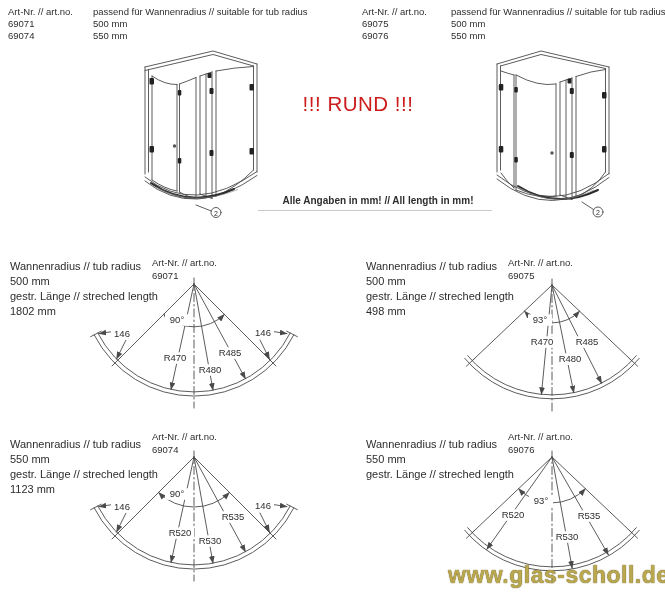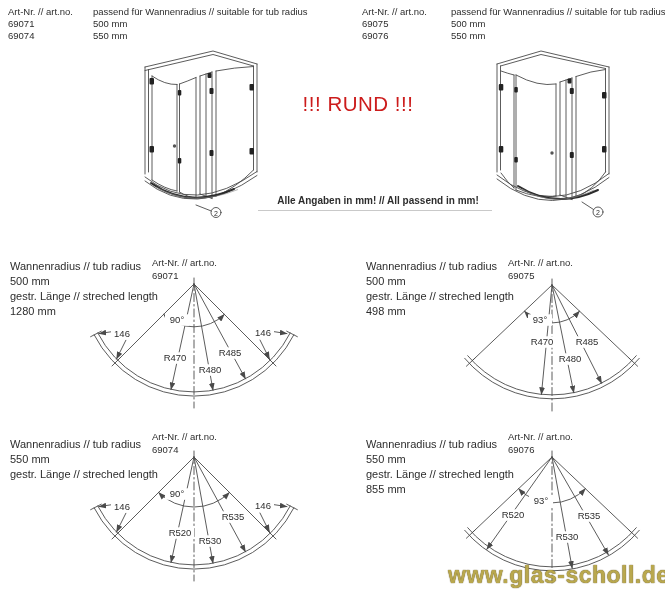--- a/index.html
+++ b/index.html
@@ -164,28 +164,28 @@
       <path class="thin" d="M28,149 Q62,169 100,150"></path>
     </g>
     <g>
       <path class="ln" d="M99.5,169.5 L88,162"></path>
       <circle class="ln" cx="104" cy="172" r="5" fill="#fff"></circle>
       <text x="104" y="175" text-anchor="middle" style="font-size:7px;">2</text>
     </g>
   </svg>
 
   <div class="rund">!!! RUND !!!</div>
-  <div class="units">Alle Angaben in mm! // All passend in mm!</div>
+  <div class="units">Alle Angaben in mm! // All length in mm!</div>
   <div class="units-rule"></div>
 
   <div class="abs dinfo" style="left:10px;top:259px;">
     <div>Wannenradius // tub radius</div>
     <div>500 mm</div>
     <div>gestr. Länge // streched length</div>
-    <div>1280 mm</div>
+    <div>1802 mm</div>
   </div>
   <div class="abs dtitle" style="left:152px;top:257px;">
     <div>Art-Nr. // art.no.</div>
     <div>69071</div>
   </div>
   <svg style="left:69px;top:272px;" width="250" height="162" viewBox="0 0 250 162">
     <defs>
       <marker id="ah1" viewBox="0 0 8 6" refX="7.5" refY="3" markerWidth="8.5" markerHeight="6.5" orient="auto-start-reverse">
         <path d="M0,0 L8,3 L0,6 Z" fill="#4a4a4a"></path>
       </marker>
@@ -273,20 +273,21 @@
       <text x="143" y="89.3" text-anchor="middle">R480</text>
       <rect class="bg" x="146" y="63.3" width="28" height="11.5"></rect>
       <text x="160" y="72.3" text-anchor="middle">R485</text>
     </g>
   </svg>
 
   <div class="abs dinfo" style="left:10px;top:437px;">
     <div>Wannenradius // tub radius</div>
     <div>550 mm</div>
     <div>gestr. Länge // streched length</div>
+    <div>1123 mm</div>
   </div>
   <div class="abs dtitle" style="left:152px;top:431px;">
     <div>Art-Nr. // art.no.</div>
     <div>69074</div>
   </div>
   <svg style="left:69px;top:445px;" width="250" height="162" viewBox="0 0 250 162">
     <defs>
       <marker id="ah3" viewBox="0 0 8 6" refX="7.5" refY="3" markerWidth="8.5" markerHeight="6.5" orient="auto-start-reverse">
         <path d="M0,0 L8,3 L0,6 Z" fill="#4a4a4a"></path>
       </marker>
@@ -329,21 +330,20 @@
       <text x="53" y="65.3" text-anchor="middle">146</text>
       <rect class="bg" x="183" y="55.3" width="22" height="11.5"></rect>
       <text x="194" y="64.3" text-anchor="middle">146</text>
     </g>
   </svg>
 
   <div class="abs dinfo" style="left:366px;top:437px;">
     <div>Wannenradius // tub radius</div>
     <div>550 mm</div>
     <div>gestr. Länge // streched length</div>
-    <div>855 mm</div>
   </div>
   <div class="abs dtitle" style="left:508px;top:431px;">
     <div>Art-Nr. // art.no.</div>
     <div>69076</div>
   </div>
   <svg style="left:427px;top:445px;" width="250" height="162" viewBox="0 0 250 162">
     <defs>
       <marker id="ah4" viewBox="0 0 8 6" refX="7.5" refY="3" markerWidth="8.5" markerHeight="6.5" orient="auto-start-reverse">
         <path d="M0,0 L8,3 L0,6 Z" fill="#4a4a4a"></path>
       </marker>

